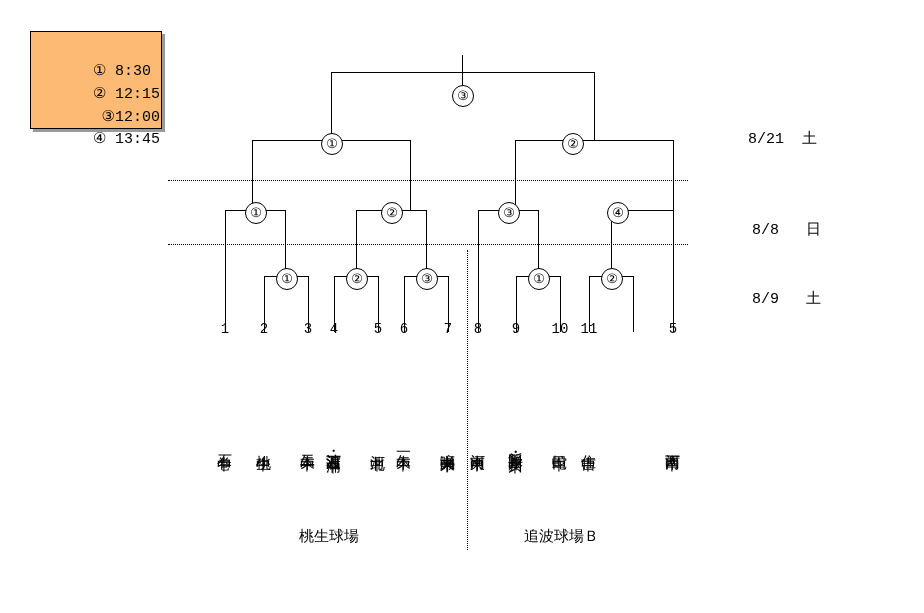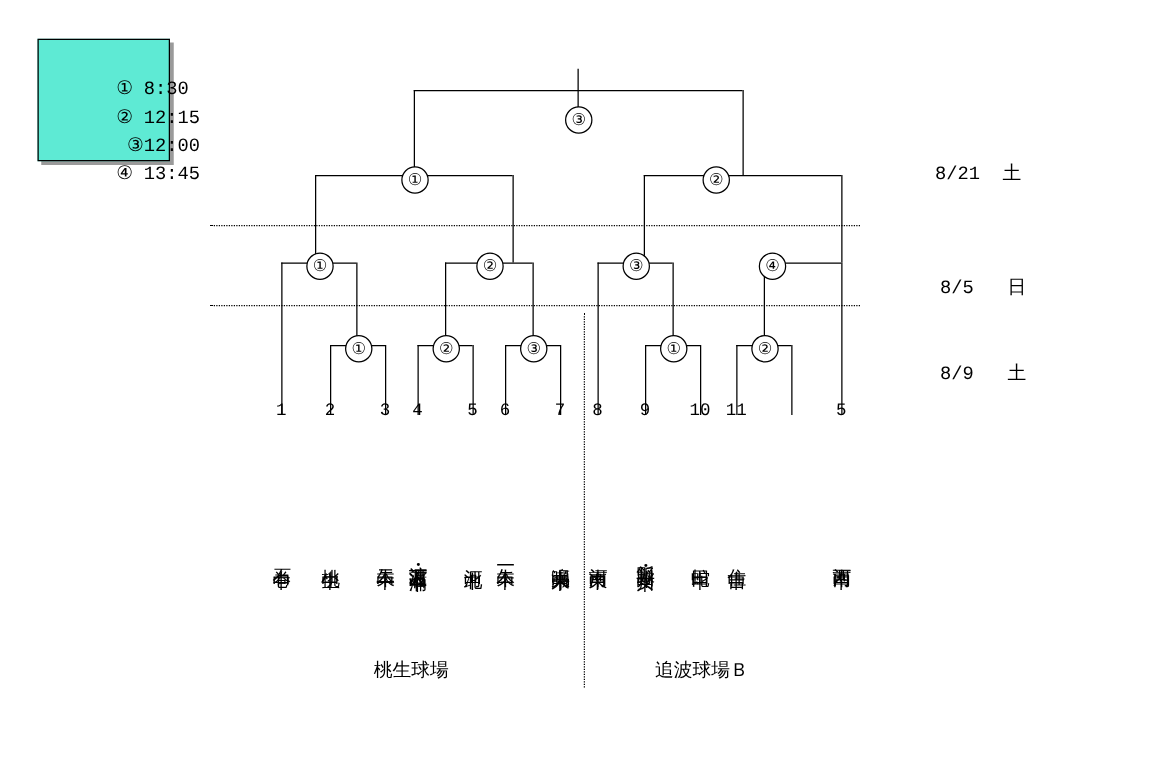--- a/index.html
+++ b/index.html
@@ -14,25 +14,25 @@
     background: #ffffff;
     font-family: "Liberation Sans", sans-serif;
     color: #000000;
     overflow: hidden;
   }
   
   #legend {
     position: absolute;
     left: 30px;
     top: 31px;
-    width: 106px;
+    width: 132px;
     height: 98px;
     border: 1px solid #000;
     box-shadow: 3px 3px 0 #9a9a9a;
-    background: #5eead4;
+    background: #fdba74;
     box-sizing: border-box;
   }
   .legend-row {
     position: absolute;
     left: 8px;
     width: 104px;
     height: 24px;
     line-height: 24px;
     font-family: "Liberation Mono", monospace;
     font-size: 15px;
@@ -138,21 +138,21 @@
   </div>
 
   <div class="hsep" style="top:180px;"></div>
   <div class="hsep" style="top:244px;"></div>
   <div id="vsep"></div>
 
   <div class="date-label" style="left:712px; top:112px;">
     <span>8/21</span>&nbsp;&nbsp;<span>土</span>
   </div>
   <div class="date-label" style="left:716px; top:203px;">
-    <span>8/5</span>&nbsp;&nbsp;&nbsp;<span>日</span>
+    <span>8/8</span>&nbsp;&nbsp;&nbsp;<span>日</span>
   </div>
   <div class="date-label" style="left:716px; top:272px;">
     <span>8/9</span>&nbsp;&nbsp;&nbsp;<span>土</span>
   </div>
 
   <div class="vline" style="left:462px; top:55px; height:40px;"></div>
 
   <div class="hline" style="left:331px; top:72px; width:263px;"></div>
   <div class="vline" style="left:331px; top:72px; height:68px;"></div>
   <div class="vline" style="left:594px; top:72px; height:68px;"></div>

